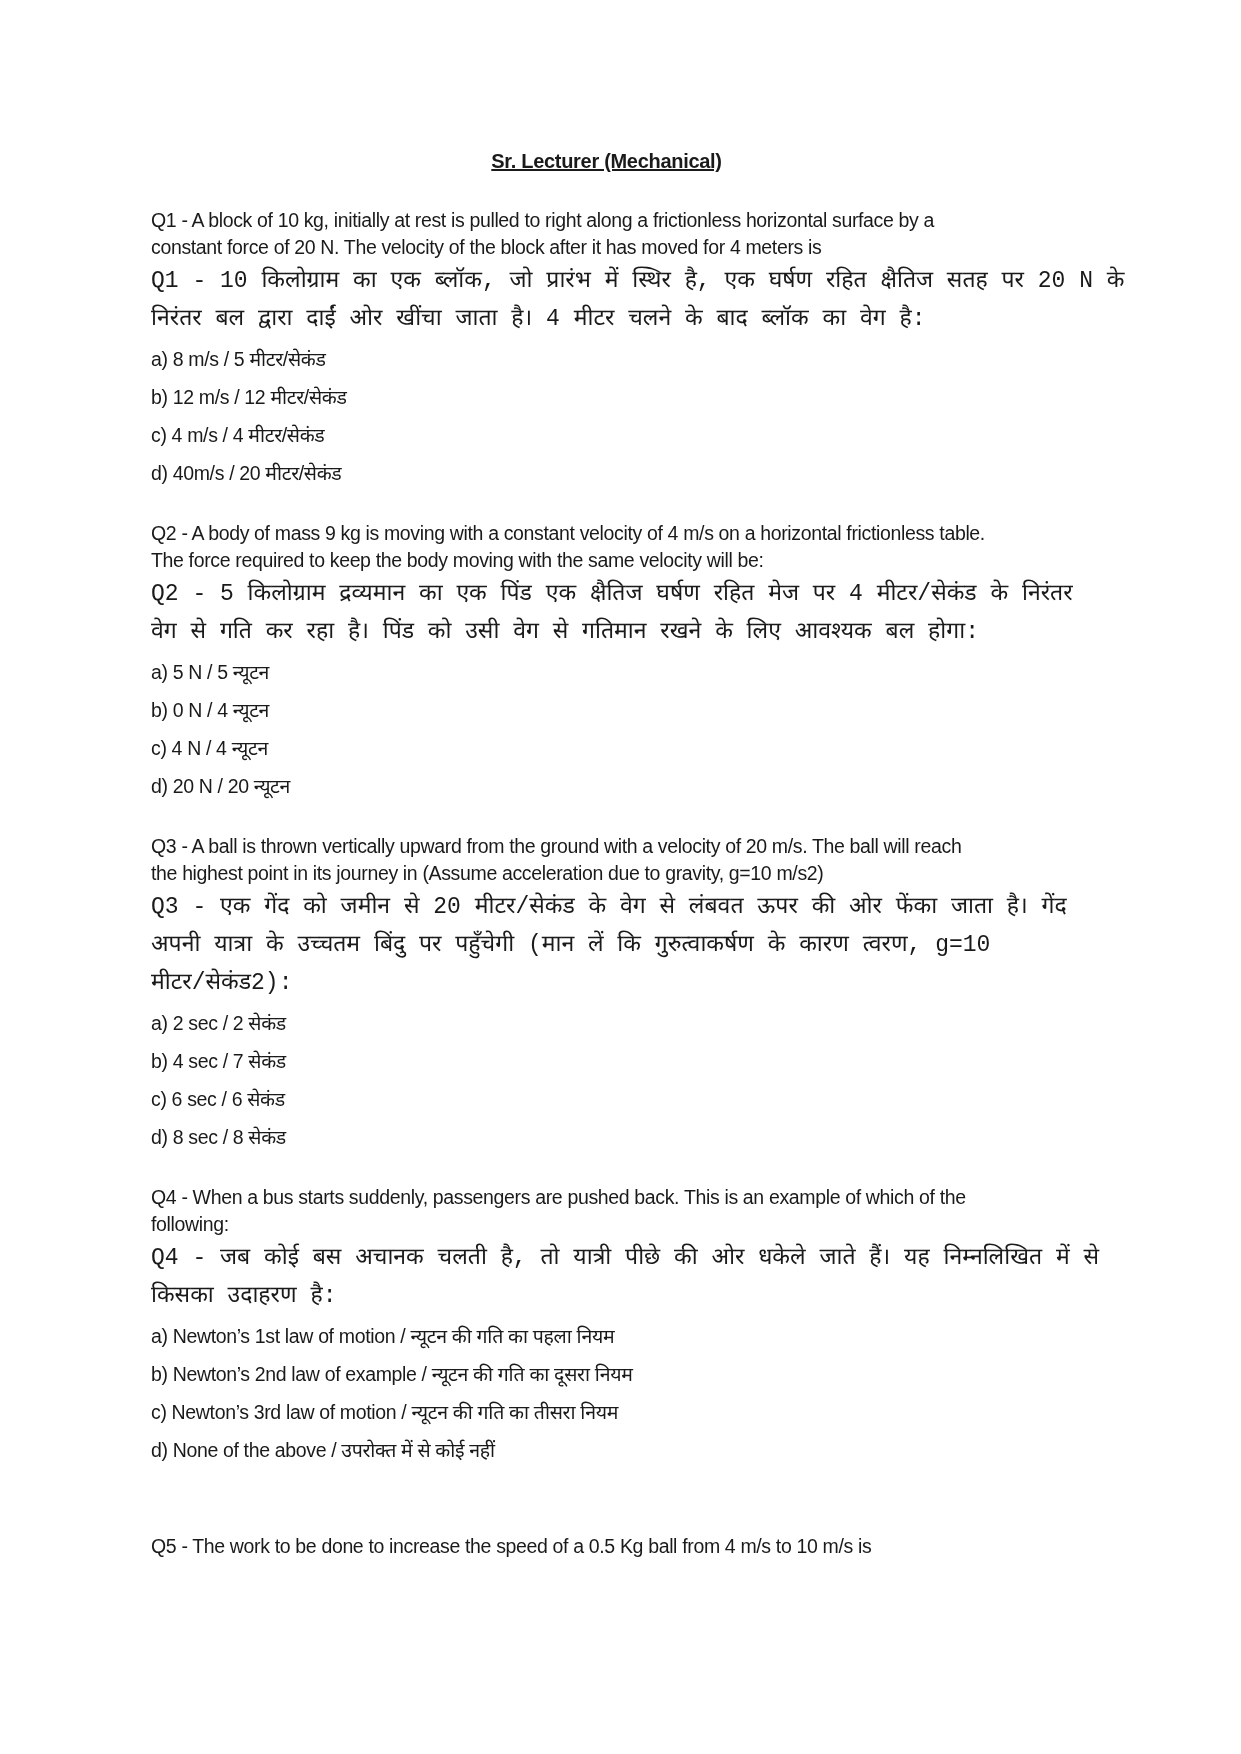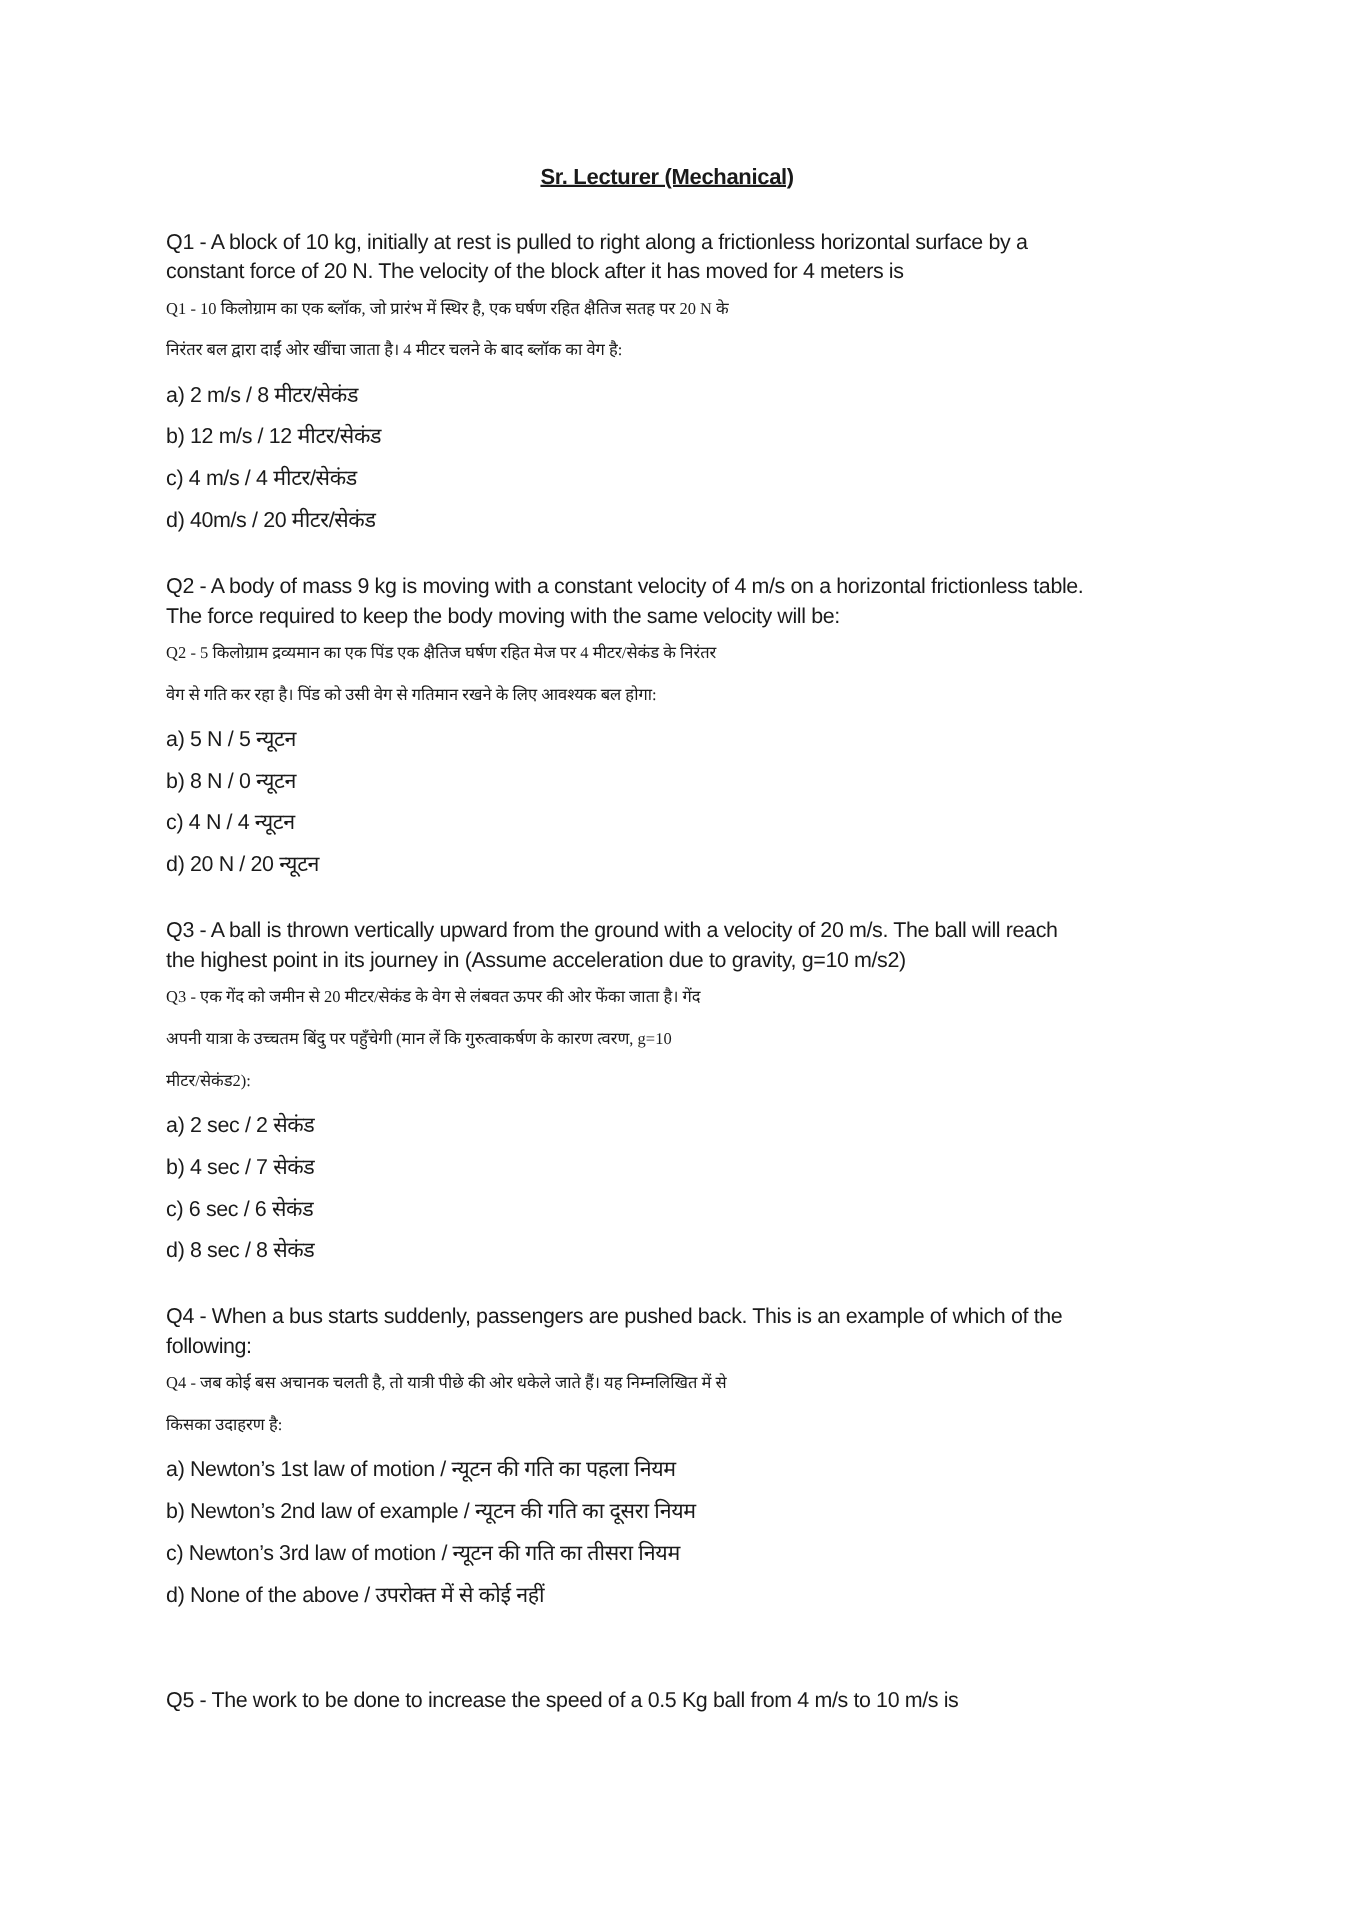--- a/index.html
+++ b/index.html
@@ -36,54 +36,54 @@
     .line {
       position: absolute;
       left: 151px;
       white-space: nowrap;
       font-size: 19.5px;
       letter-spacing: -0.35px;
       line-height: 26px;
       text-align: right;
     }
     .hi {
-      font-family: Liberation Serif, serif;
-      font-size: 15px;
+      font-family: Liberation Mono, monospace;
+      font-size: 23px;
       letter-spacing: 0;
       line-height: 30px;
     }
     .opt {
       font-size: 19.5px;
     }
   </style>
 </head>
 <body>
 
 <div class="page">
 
   <div class="title">Sr. Lecturer (Mechanical)</div>
 
   <div>
     <div class="line" style="top:207px">Q1 - A block of 10 kg, initially at rest is pulled to right along a frictionless horizontal surface by a</div>
     <div class="line" style="top:234px">constant force of 20 N. The velocity of the block after it has moved for 4 meters is</div>
     <div class="line hi" style="top:266px">Q1 - 10 किलोग्राम का एक ब्लॉक, जो प्रारंभ में स्थिर है, एक घर्षण रहित क्षैतिज सतह पर 20 N के</div>
     <div class="line hi" style="top:304px">निरंतर बल द्वारा दाईं ओर खींचा जाता है। 4 मीटर चलने के बाद ब्लॉक का वेग है:</div>
-    <div class="line opt" style="top:346px">a) 2 m/s / 8  मीटर/सेकंड</div>
+    <div class="line opt" style="top:346px">a) 8 m/s / 5  मीटर/सेकंड</div>
     <div class="line opt" style="top:384px">b) 12 m/s / 12  मीटर/सेकंड</div>
     <div class="line opt" style="top:422px">c) 4 m/s / 4  मीटर/सेकंड</div>
     <div class="line opt" style="top:460px">d) 40m/s / 20  मीटर/सेकंड</div>
   </div>
 
   <div>
     <div class="line" style="top:520px">Q2 - A body of mass 9 kg is moving with a constant velocity of 4 m/s on a horizontal frictionless table.</div>
     <div class="line" style="top:547px">The force required to keep the body moving with the same velocity will be:</div>
     <div class="line hi" style="top:579px">Q2 - 5 किलोग्राम द्रव्यमान का एक पिंड एक क्षैतिज घर्षण रहित मेज पर 4 मीटर/सेकंड के निरंतर</div>
     <div class="line hi" style="top:617px">वेग से गति कर रहा है। पिंड को उसी वेग से गतिमान रखने के लिए आवश्यक बल होगा:</div>
     <div class="line opt" style="top:659px">a) 5 N / 5  न्यूटन</div>
-    <div class="line opt" style="top:697px">b) 8 N / 0  न्यूटन</div>
+    <div class="line opt" style="top:697px">b) 0 N / 4  न्यूटन</div>
     <div class="line opt" style="top:735px">c) 4 N / 4  न्यूटन</div>
     <div class="line opt" style="top:773px">d) 20 N / 20  न्यूटन</div>
   </div>
 
   <div>
     <div class="line" style="top:833px">Q3 - A ball is thrown vertically upward from the ground with a velocity of 20 m/s. The ball will reach</div>
     <div class="line" style="top:860px">the highest point in its journey in (Assume acceleration due to gravity, g=10 m/s2)</div>
     <div class="line hi" style="top:892px">Q3 - एक गेंद को जमीन से 20 मीटर/सेकंड के वेग से लंबवत ऊपर की ओर फेंका जाता है। गेंद</div>
     <div class="line hi" style="top:930px">अपनी यात्रा के उच्चतम बिंदु पर पहुँचेगी (मान लें कि गुरुत्वाकर्षण के कारण त्वरण, g=10</div>
     <div class="line hi" style="top:968px">मीटर/सेकंड2):</div>

